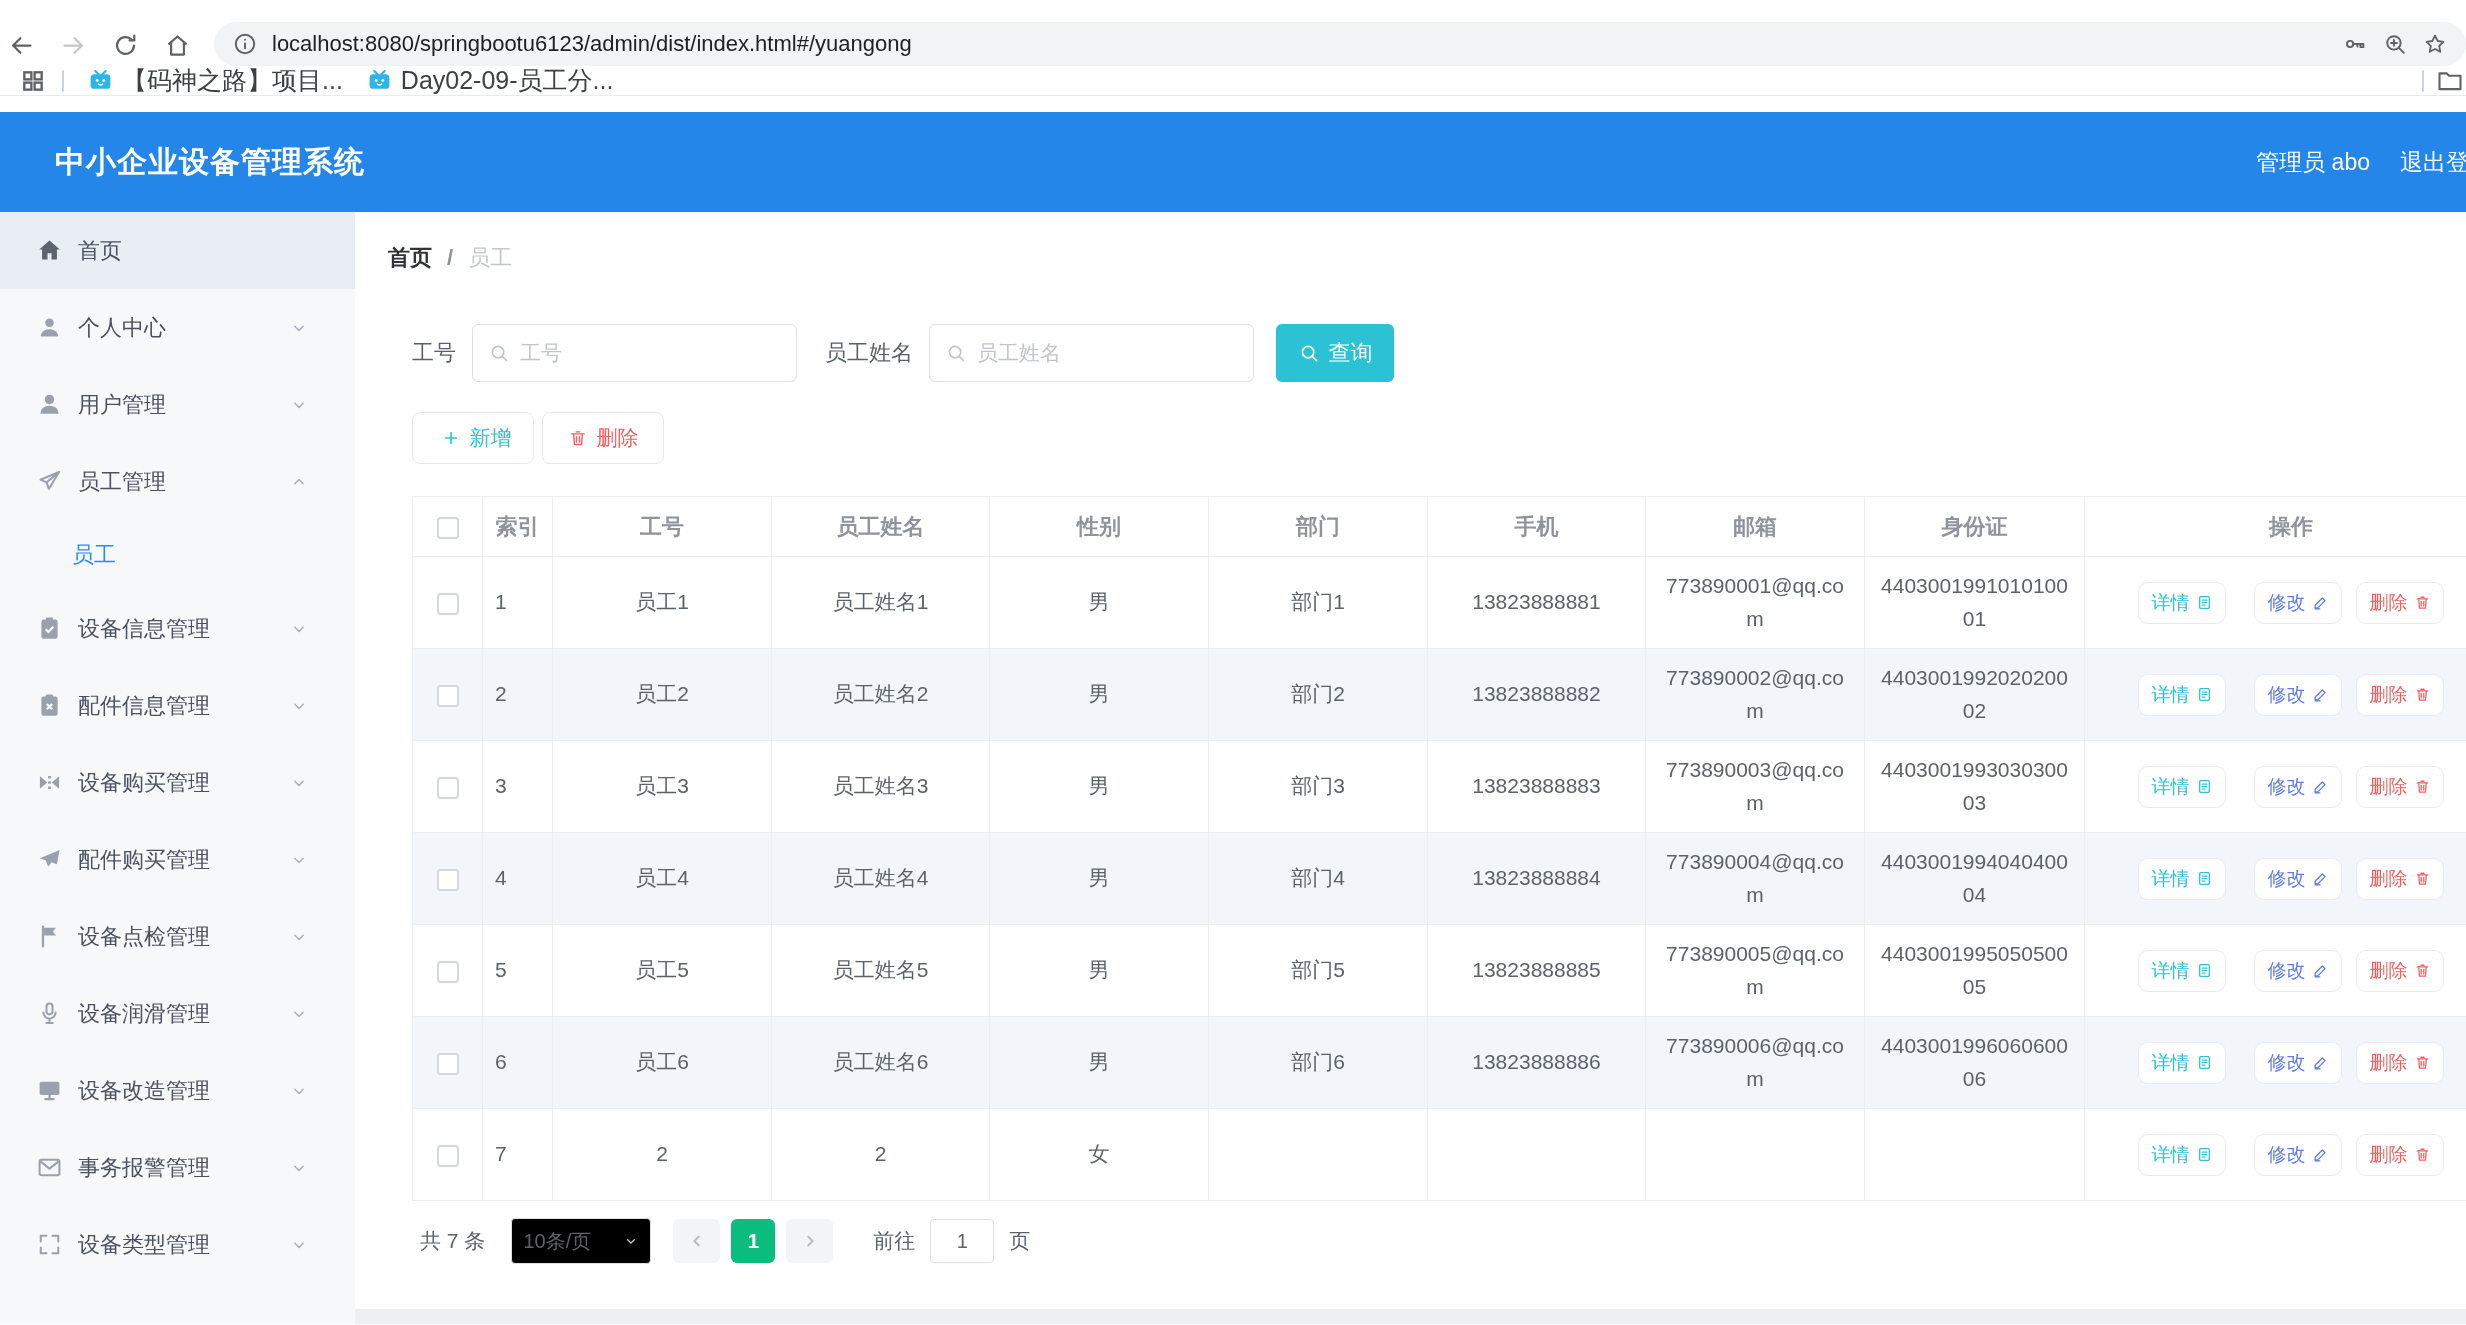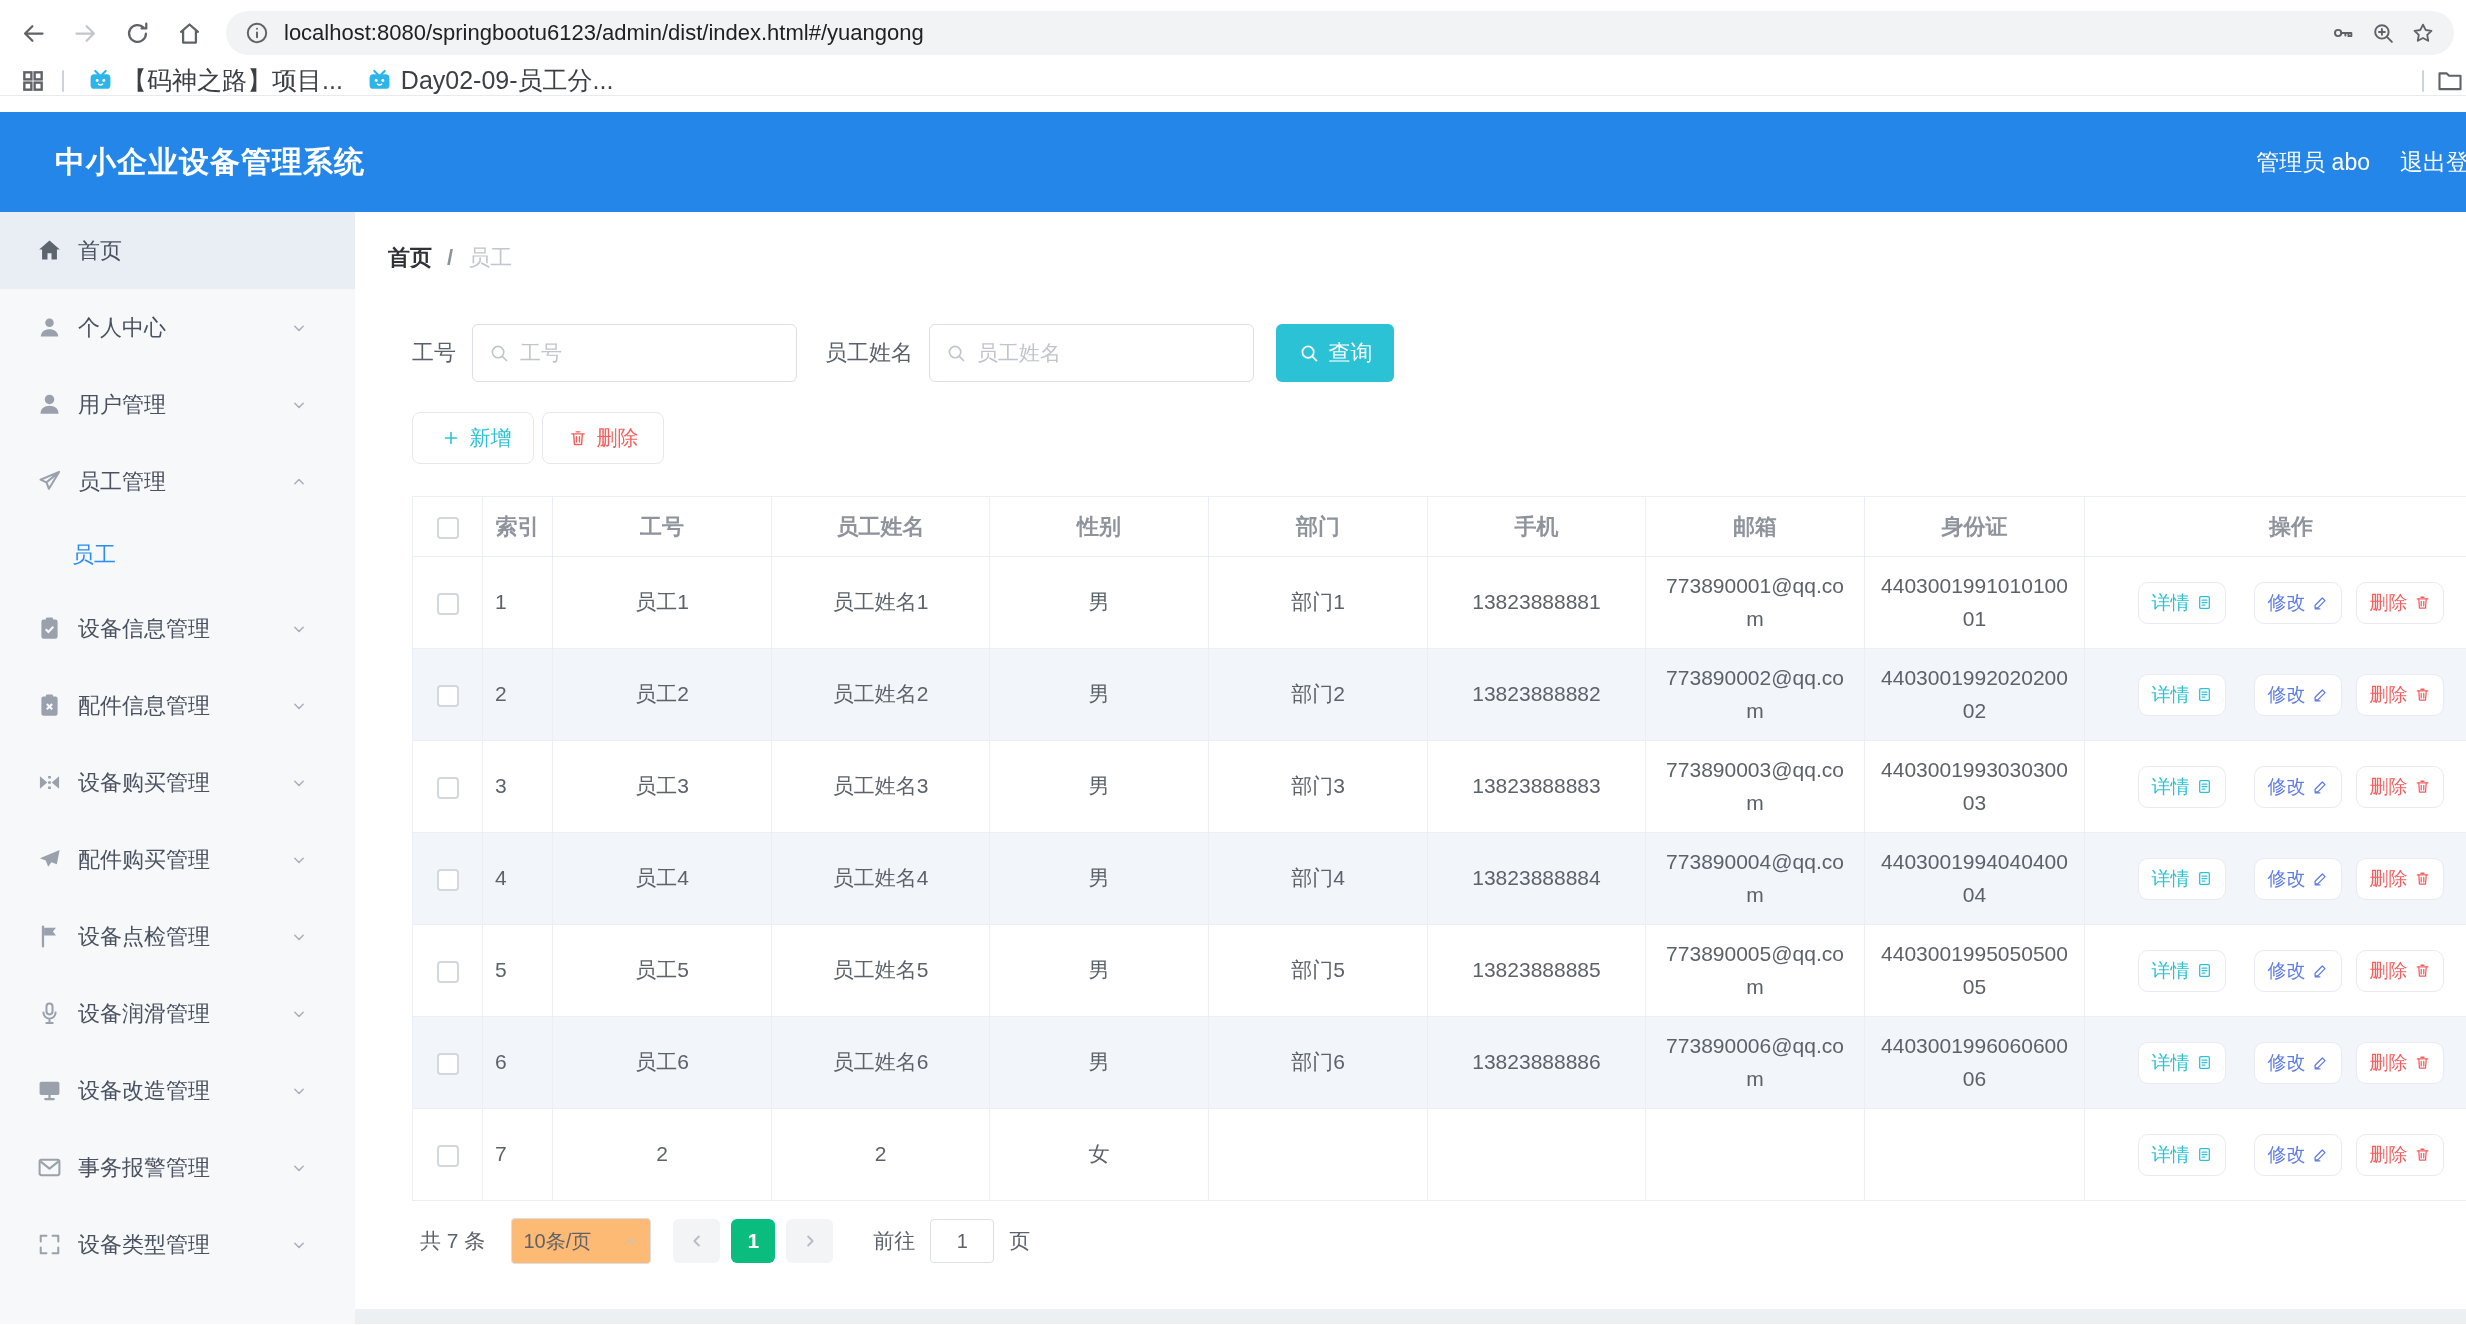--- a/index.html
+++ b/index.html
@@ -1,21 +1,21 @@
 <!DOCTYPE html>
 <html style="--header-blue: #2386e8; --primary-cyan: #2cc2d5; --link-blue: #2d8cf0; --edit-blue: #5e7ce8; --danger-red: #f25f5e; --pager-green: #0abd7e; --bookmark-cyan: #2cb5e8;"><head>
 <meta charset="utf-8">
 <style>
   * { margin:0; padding:0; box-sizing:border-box; }
   html,body { width:2466px; height:1325px; overflow:hidden; background:#fff;
     font-family:"Liberation Sans","DejaVu Sans",sans-serif; }
   svg { display:block; width:100%; height:100%; }
 
   
-  .chrome-top { height:66px; display:flex; align-items:center; padding:0 12px; background:#fff; }
+  .chrome-top { height:66px; display:flex; align-items:flex-end; padding:0 0; background:#fff; }
   .nav-btn { width:42px; height:42px; display:flex; align-items:center; justify-content:center; color:#5f6368; flex:0 0 auto; margin-right:10px; }
   .nav-btn .ic { width:27px; height:27px; }
   .nav-btn.disabled { color:#c3c7cc; }
   .url-pill { flex:1; height:44px; margin-left:6px; background:#f1f3f4; border-radius:22px; display:flex; align-items:center; padding:0 18px; gap:14px; }
   .pill-ic { width:26px; height:26px; color:#5f6368; flex:0 0 auto; }
   .url-text { flex:1; font-size:22px; color:#202124; white-space:nowrap; overflow:hidden; }
   .bookmarks { height:30px; display:flex; align-items:center; padding:0 16px; border-bottom:1px solid #e9eaec; background:#fff; }
   .bm-sep { width:2px; height:22px; background:#ccd3e0; border-radius:1px; margin:0 12px; flex:0 0 auto; }
   .bm-item { display:flex; align-items:center; gap:9px; font-size:25px; color:#3c4043; padding:0 12px; white-space:nowrap; }
   .bm-ic { width:25px; height:25px; flex:0 0 auto; }
@@ -87,21 +87,21 @@
   .row-btn { width:88px; height:42px; background:#fff; border:1px solid #e9eaf2; border-radius:10px; font-size:19px; display:inline-flex; align-items:center; justify-content:center; gap:6px; cursor:pointer; font-family:inherit; vertical-align:middle; }
   .row-btn + .row-btn { margin-left:14px; }
   .row-btn .btn-ic { width:17px; height:17px; }
   .row-btn.detail { color:var(--primary-cyan,#41c3d6); }
   .row-btn.edit   { color:var(--edit-blue,#5e7ce8);margin-left:28px; }
   .row-btn.delete { color:var(--danger-red,#f25f5e); }
 
   
   .pagination { display:flex; align-items:center; margin-top:17px; padding-left:8px; font-size:21px; color:#5c6269; }
   .pg-total { margin-right:26px; }
-  .pg-size { width:140px; height:46px; border:1px solid #dcdfe6; border-radius:4px; display:flex; align-items:center; justify-content:center; gap:32px; font-size:20px; color:#606266; cursor:pointer; background:#fdba74; }
+  .pg-size { width:140px; height:46px; border:1px solid #dcdfe6; border-radius:4px; display:flex; align-items:center; justify-content:center; gap:32px; font-size:20px; color:#606266; cursor:pointer; background:#000000; }
   .pg-size .ic { width:16px; height:16px; color:#c0c4cc; }
   .pg-btn { width:47px; height:44px; background:#f2f4f6; border-radius:6px; display:flex; align-items:center; justify-content:center; color:#b6bcc6; cursor:pointer; }
   .pg-btn .ic { width:18px; height:18px; }
   .pg-prev { margin-left:22px; }
   .pg-page { width:44px; height:44px; margin-left:11px; background:var(--pager-green,#0abd7e); border-radius:6px; color:#fff; font-weight:bold; font-size:21px; display:flex; align-items:center; justify-content:center; cursor:pointer; }
   .pg-next { margin-left:11px; }
   .pg-goto { margin-left:40px; display:flex; align-items:center; gap:15px; }
   .pg-input { width:64px; height:44px; border:1px solid #dcdfe6; border-radius:4px; text-align:center; font-size:20px; color:#606266; outline:none; font-family:inherit; }
 </style>
 </head>

